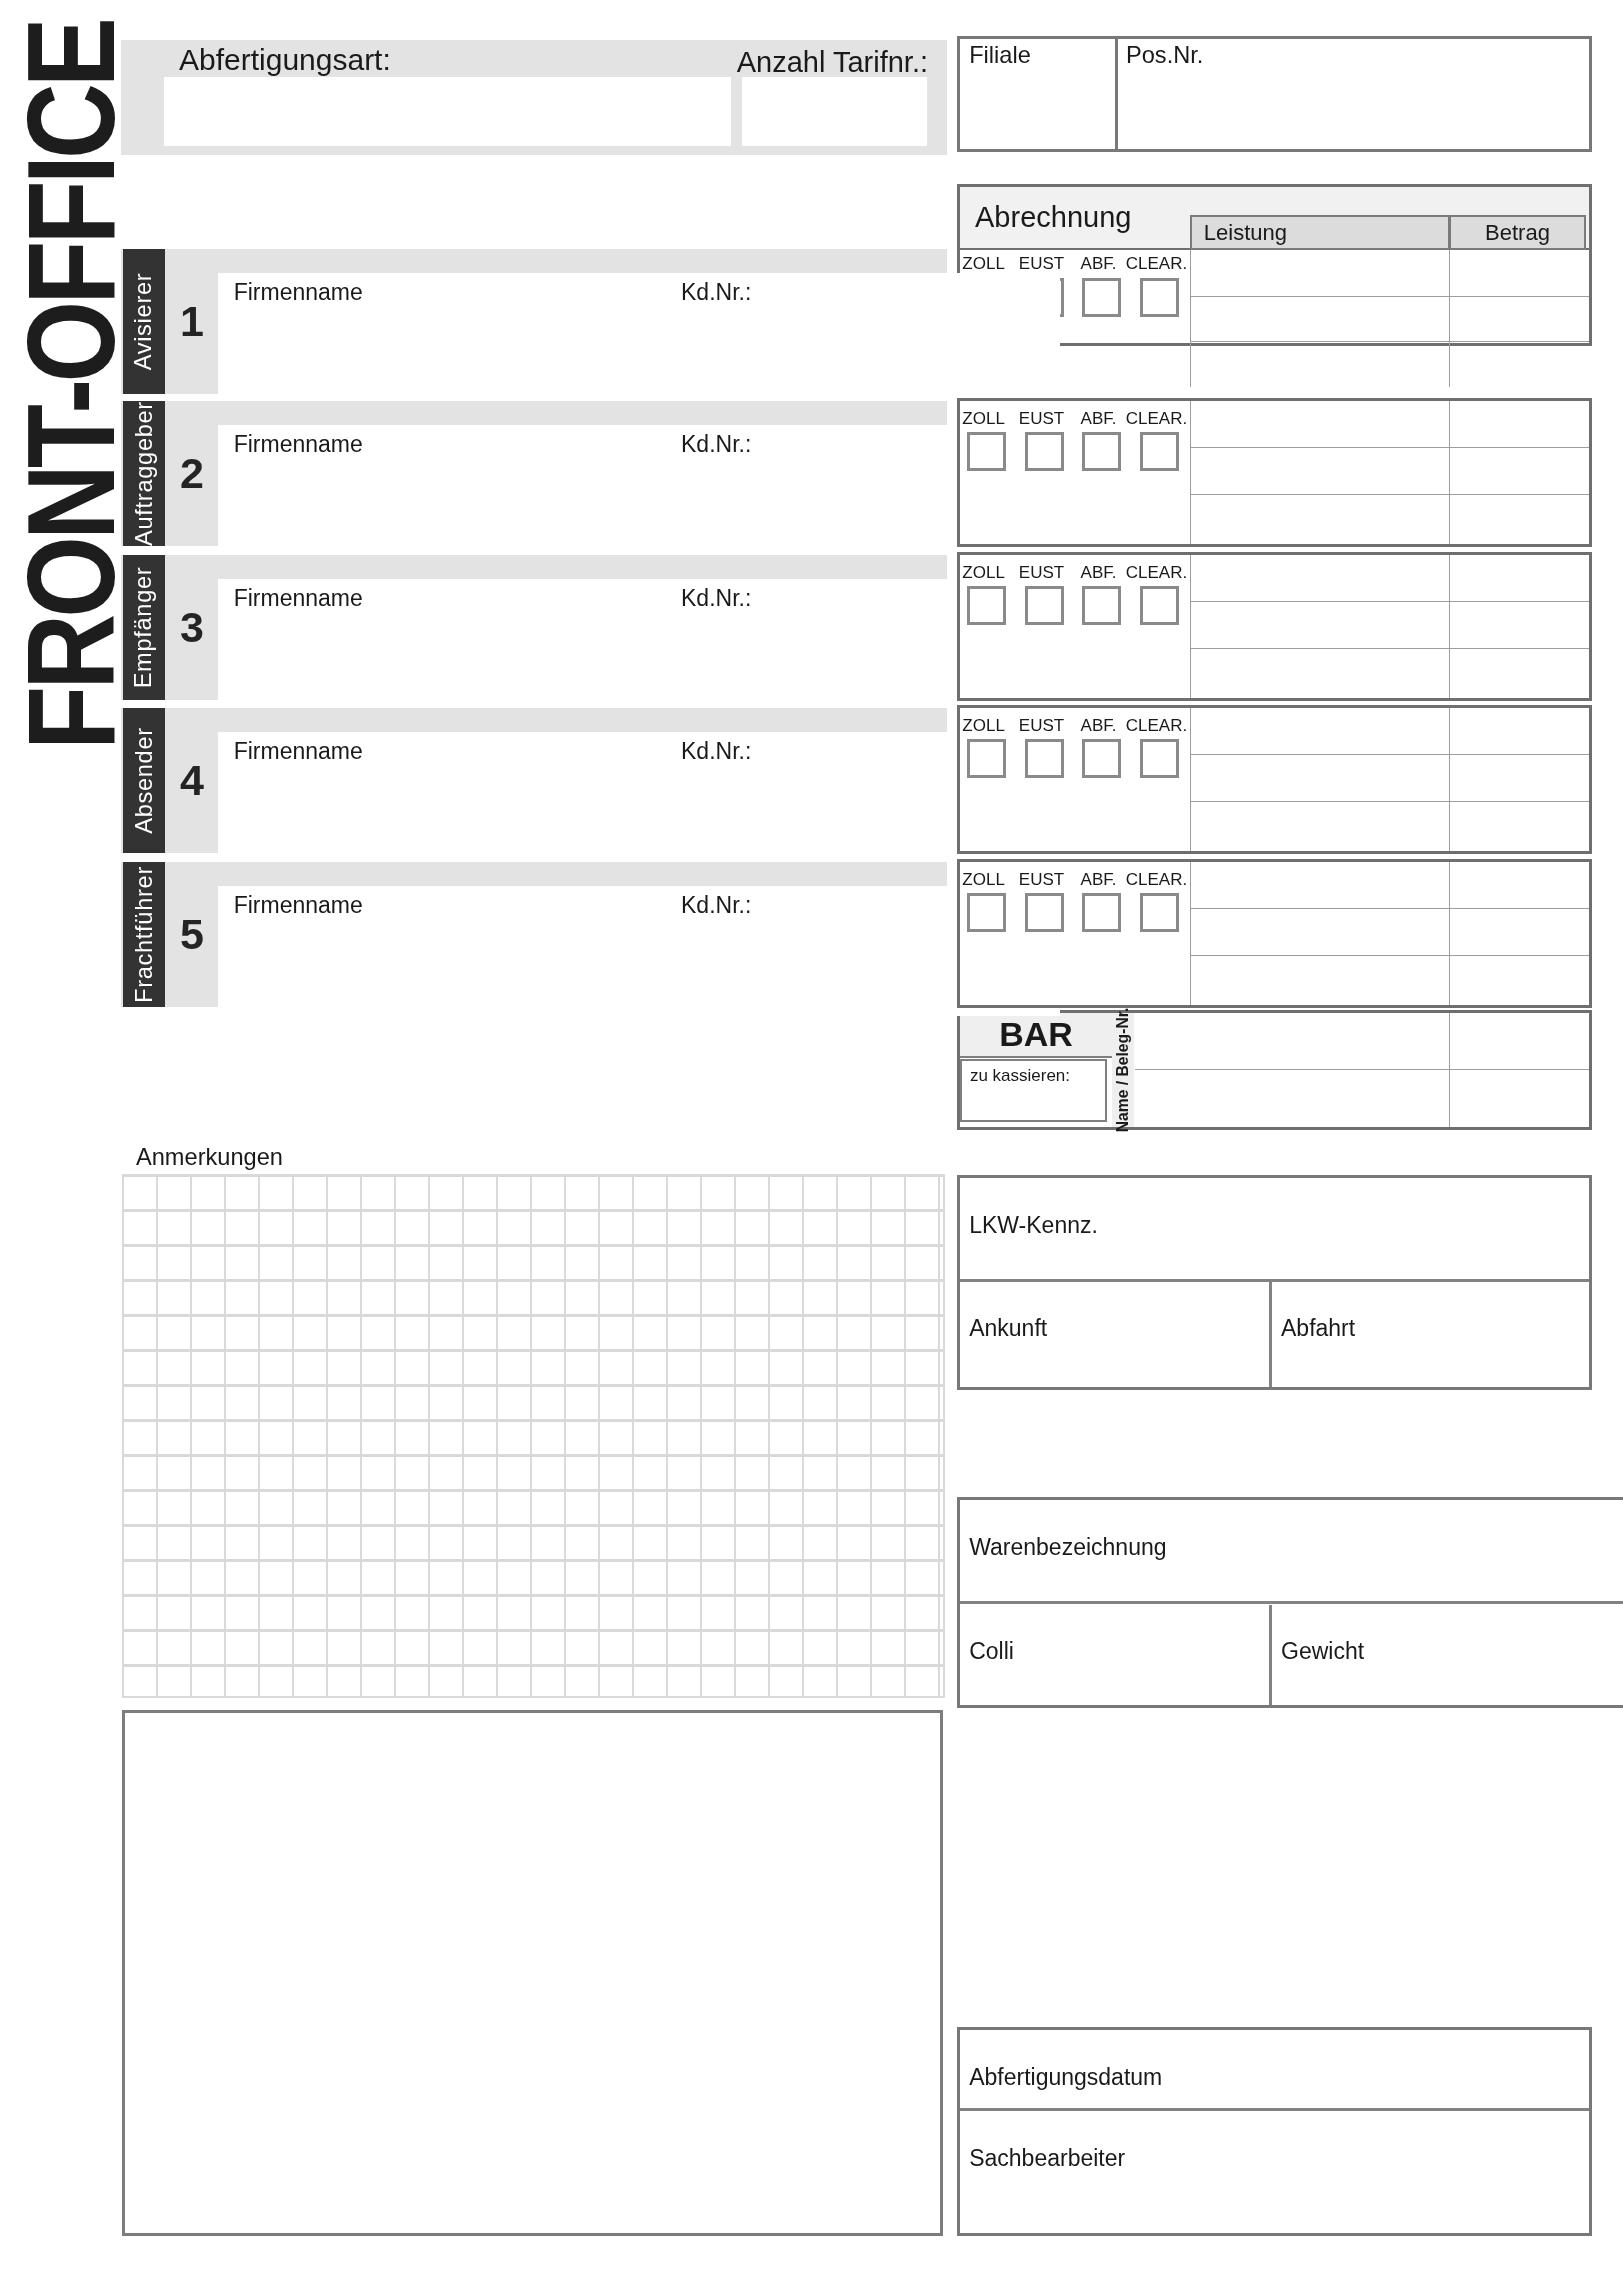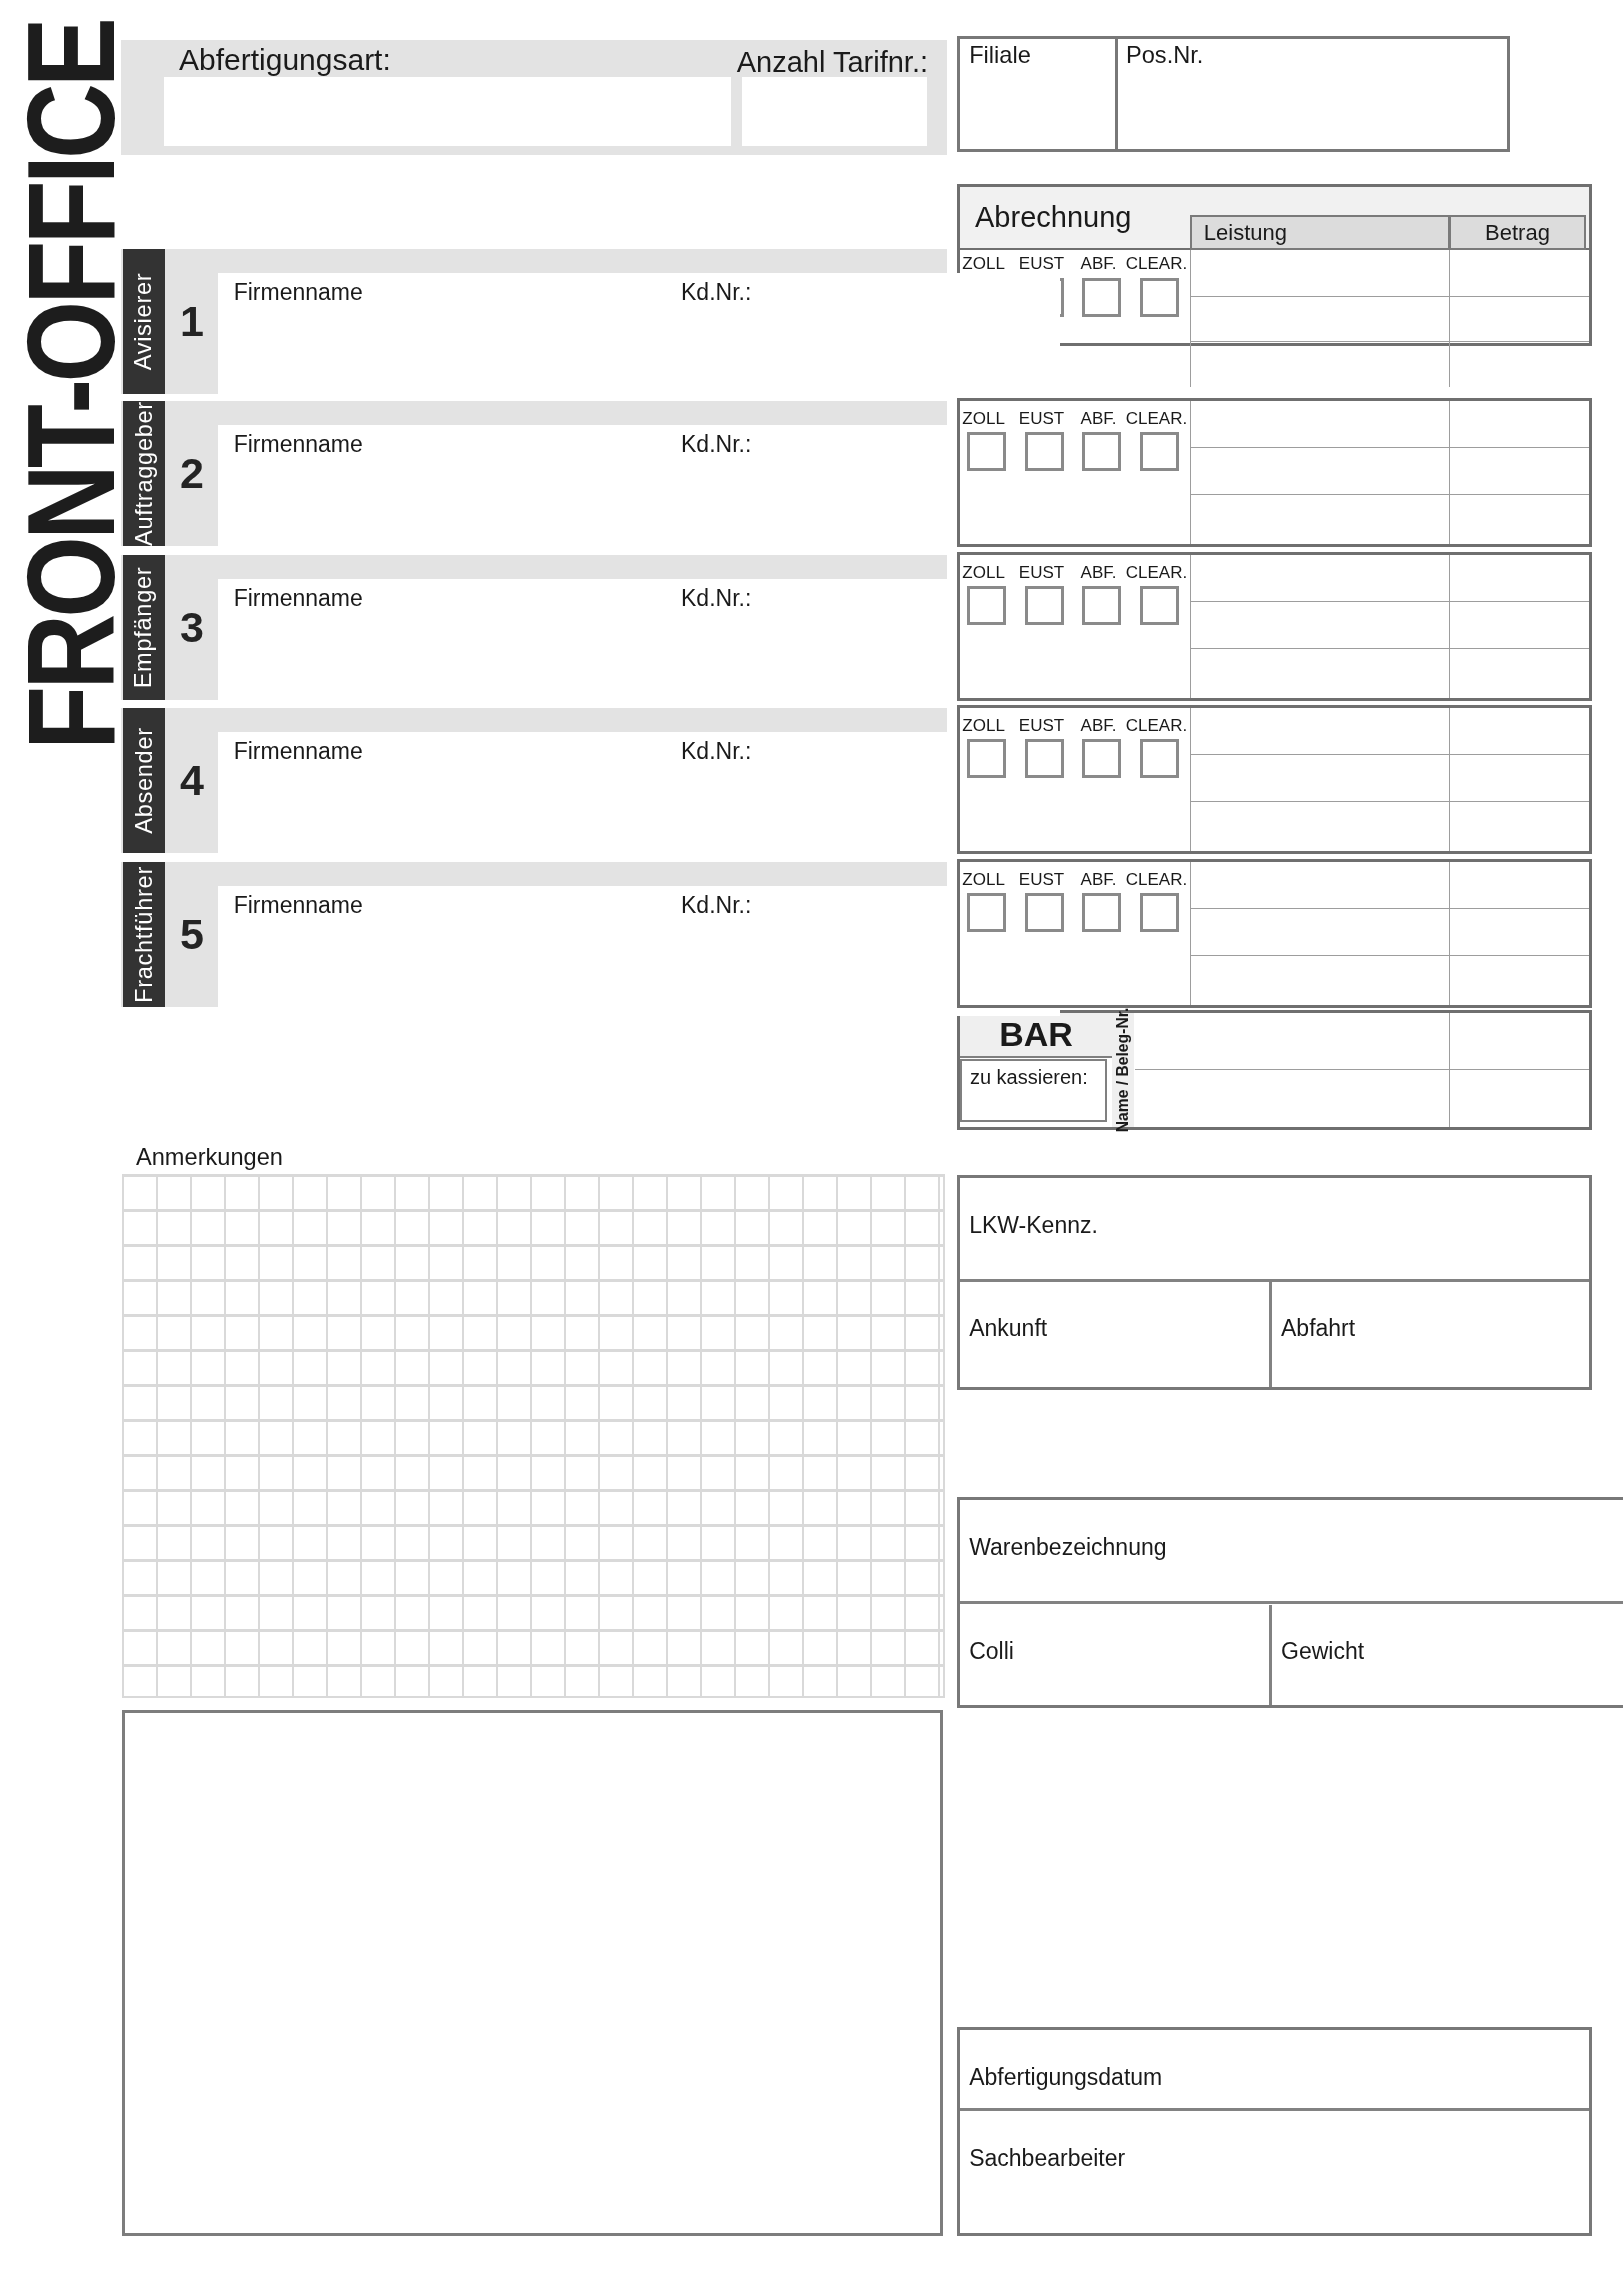--- a/index.html
+++ b/index.html
@@ -15,21 +15,21 @@
     color:#1d1d1d;white-space:nowrap;
   }
   
   .topband{position:absolute;left:121px;top:40px;width:826px;height:115px;background:#e3e3e3;}
   .topband .lab1{position:absolute;left:58px;top:3.3px;font-size:30px;}
   .topband .lab2{position:absolute;left:537px;top:5.9px;width:270px;font-size:29px;text-align:right;}
   .topband .inp1{position:absolute;left:43px;top:37px;width:567px;height:69px;background:#fff;}
   .topband .inp2{position:absolute;left:621px;top:37px;width:185px;height:69px;background:#fff;}
   
   .panel{position:absolute;box-sizing:border-box;background:#fff;border:3.9px solid #787878;}
-  #filiale-panel{left:957px;top:36px;width:553px;height:116px;}
+  #filiale-panel{left:957px;top:36px;width:635px;height:116px;}
   #filiale-panel .vdiv{position:absolute;left:155px;top:0;width:2.6px;height:100%;background:#787878;}
   .cell-label{position:absolute;font-size:23.6px;}
   
   .station{position:absolute;left:121px;width:826px;height:145px;background:#e3e3e3;}
   .station .strip{position:absolute;left:2px;top:0;width:42px;height:100%;background:#333333;
     display:flex;align-items:center;justify-content:center;}
   .station .strip .vlabel{transform:rotate(-90deg);white-space:nowrap;color:#fff;font-size:23.6px;letter-spacing:0.7px;}
   .station .num{position:absolute;left:44px;top:0;width:54px;height:100%;
     display:flex;align-items:center;justify-content:center;font-size:43px;font-weight:bold;color:#242424;}
   .station .firmbox{position:absolute;left:97px;top:7.9px;width:842px;height:130px;background:#fff;margin-top:16px;}
@@ -49,21 +49,21 @@
   #ab-block1 .vl{top:63px;height:137px;}
   .abx{height:149px;}
   .abx .vl{top:0;height:100%;}
   .cb-label{position:absolute;width:63px;text-align:center;font-size:17px;letter-spacing:0px;}
   .cb-box{position:absolute;width:33px;height:33px;box-sizing:content-box;border:3.3px solid #8a8a8a;background:#fff;}
   
   #bar-panel{left:957px;top:1010px;width:635px;height:120px;}
   #bar-panel .barcell{position:absolute;left:0;top:0;width:152px;height:43px;background:#efefef;border-bottom:2.6px solid #7f7f7f;
     display:flex;align-items:center;justify-content:center;font-size:34px;font-weight:bold;}
   #bar-panel .zubox{position:absolute;left:0;top:46px;width:147px;height:63px;box-sizing:border-box;border:2.6px solid #808080;background:#fff;}
-  #bar-panel .zubox span{position:absolute;left:7.9px;top:5.2px;font-size:20px;}
+  #bar-panel .zubox span{position:absolute;left:7.9px;top:5.2px;font-size:17px;}
   #bar-panel .vstrip{position:absolute;left:152px;top:0;width:22px;height:114px;background:#efefef;
     display:flex;align-items:center;justify-content:center;}
   #bar-panel .vstrip span{transform:rotate(-90deg);white-space:nowrap;font-size:15.7px;font-weight:bold;}
   #bar-panel .hl{position:absolute;left:175px;right:0;top:56px;height:1.3px;background:#9d9d9d;}
   #bar-panel .vl2{position:absolute;left:489px;top:0;width:1.3px;height:100%;background:#9d9d9d;}
   
   #anm-label{position:absolute;left:136px;top:1144px;font-size:23.6px;}
   #anm-grid{position:absolute;left:122px;top:1174px;width:823px;height:524px;background:#fff;
     background-image:linear-gradient(to right,#d9d9d9 2px,transparent 2px),
                      linear-gradient(to bottom,#d9d9d9 2.6px,transparent 2.6px);

